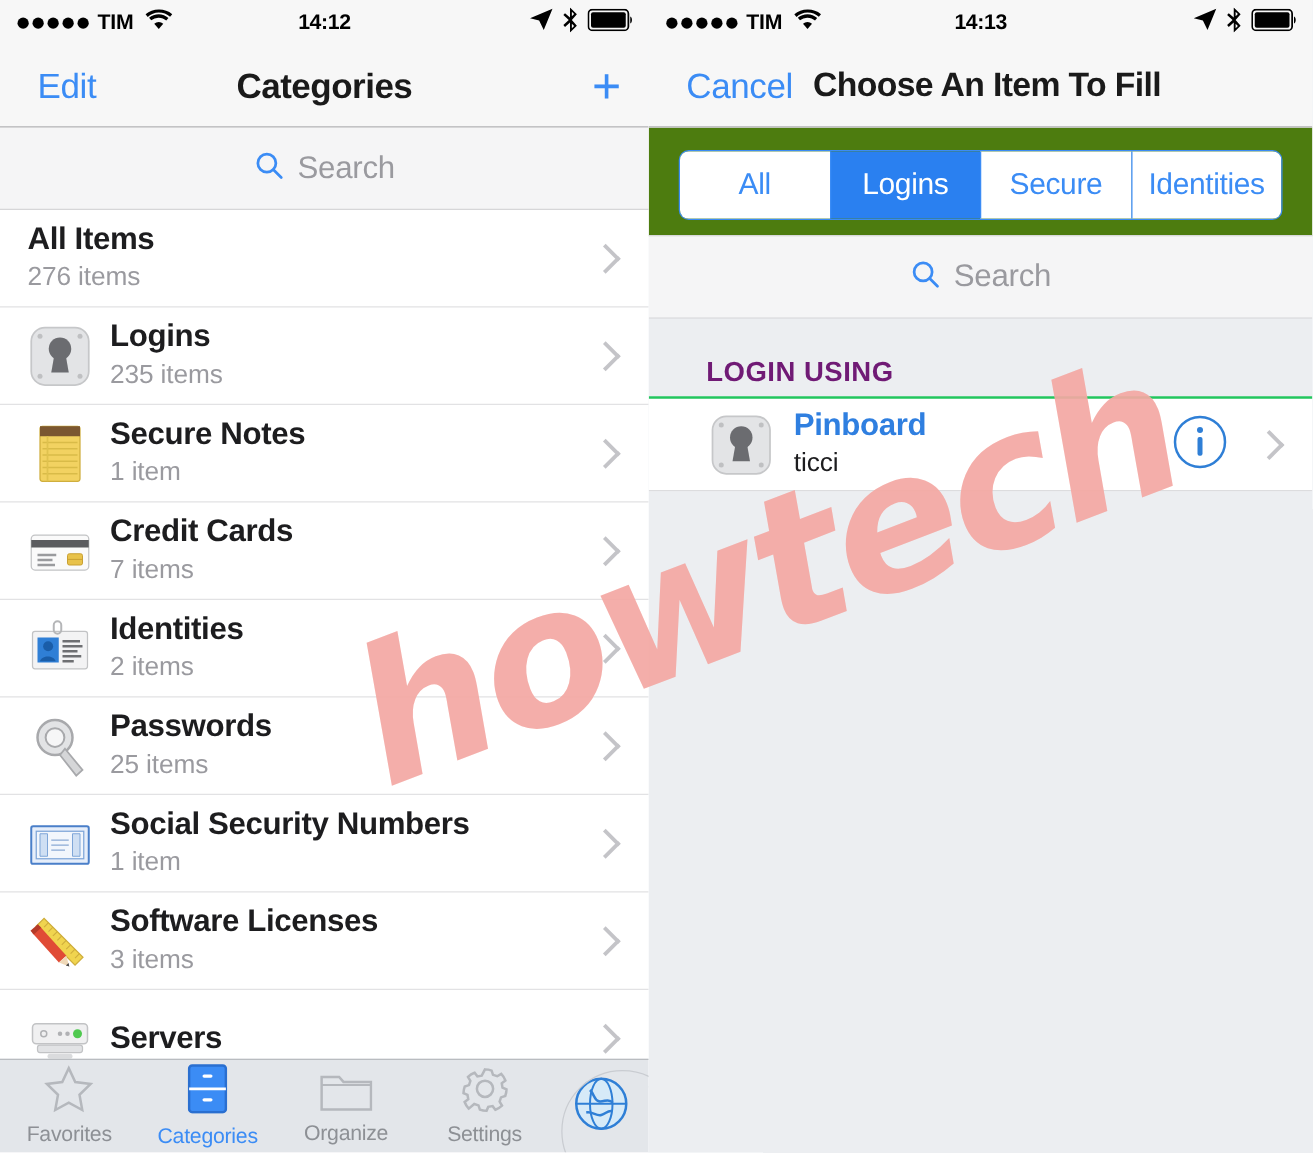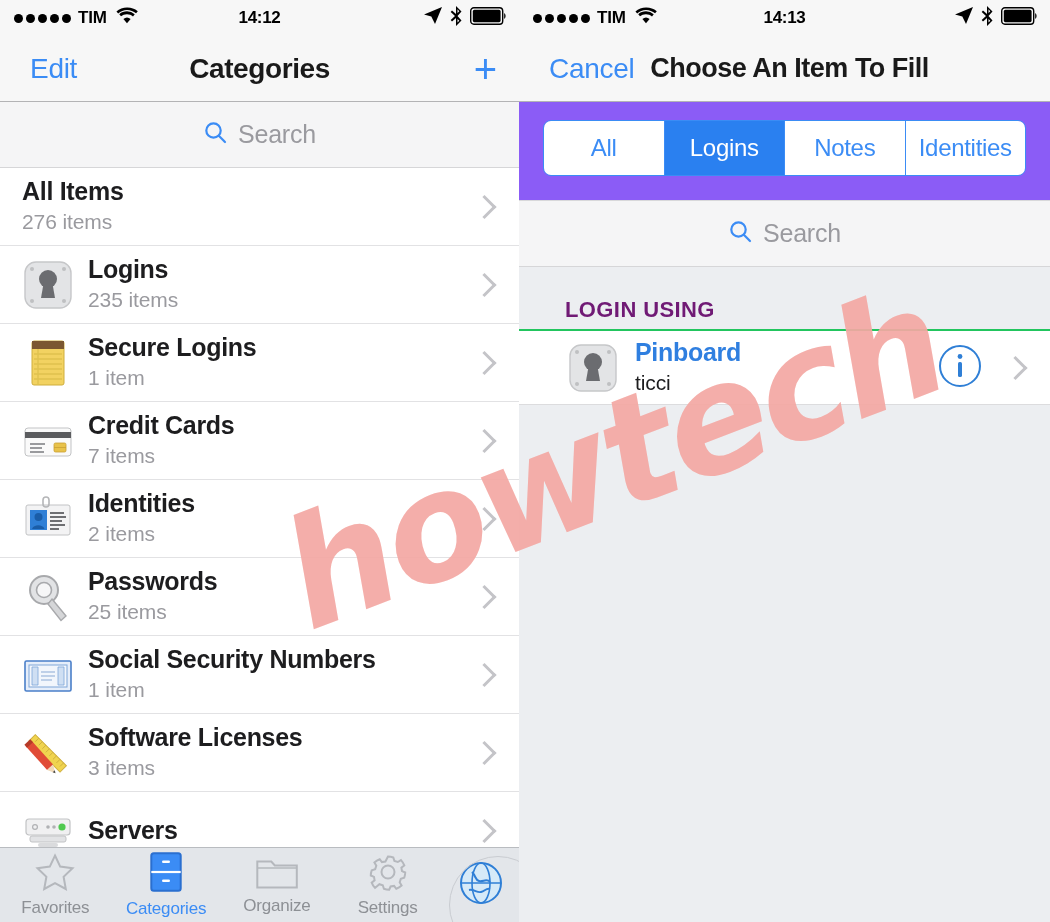--- a/index.html
+++ b/index.html
@@ -100,21 +100,21 @@
   .tab-globe{
     width:76px;display:flex;align-items:center;justify-content:center;height:100%;
     position:relative;
   }
   .globe-ring{
     position:absolute;width:96px;height:96px;border-radius:50%;
     border:1px solid #c9ccd1;left:6px;top:8px;
   }
 
   
-  .seg-wrap{padding:18px 24px 24px 24px;background:#8b5cf6;border-bottom:1px solid #d8d8da;}
+  .seg-wrap{padding:18px 24px 12px 24px;background:#4d7c0f;border-bottom:1px solid #d8d8da;}
   .seg{
     display:flex;border:1px solid #3b8cf5;border-radius:8px;overflow:hidden;
     height:54px;
   }
   .seg-item{
     flex:1;display:flex;align-items:center;justify-content:center;
     font-size:24px;color:#3b8cf5;letter-spacing:-0.3px;
     border-left:1px solid #3b8cf5;background:#fff;
   }
   .seg-item:first-child{border-left:none;}
@@ -257,21 +257,21 @@
                 <line x1="12" y1="22" x2="40" y2="22"></line>
               <line x1="12" y1="27" x2="40" y2="27"></line>
                 <line x1="12" y1="32" x2="40" y2="32"></line>
               <line x1="12" y1="37" x2="40" y2="37"></line>
                 <line x1="12" y1="42" x2="40" y2="42"></line>
             </g>
             <line x1="16" y1="12" x2="16" y2="48" stroke="#e0c24f" stroke-width="1.4"></line>
           </svg>
         </div>
         <div class="row-text">
-          <div class="row-title">Secure Logins</div>
+          <div class="row-title">Secure Notes</div>
           <div class="row-sub">1 item</div>
         </div>
         <span class="chev"></span>
       </div>
 
       <div class="row">
         <div class="row-icon">
           <svg width="52" height="52" viewBox="0 0 52 52">
             <rect x="3" y="13" width="46" height="28" rx="3" fill="#fafafa" stroke="#c2c3c5" stroke-width="1"></rect>
             <rect x="3" y="17" width="46" height="6" fill="#5b5c5f"></rect>
@@ -497,21 +497,21 @@
 
     <div class="navbar">
       <div class="nav-left">Cancel</div>
       <div class="nav-title-inline">Choose An Item To Fill</div>
     </div>
 
     <div class="seg-wrap">
       <div class="seg">
         <div class="seg-item">All</div>
         <div class="seg-item sel">Logins</div>
-        <div class="seg-item">Notes</div>
+        <div class="seg-item">Secure</div>
         <div class="seg-item">Identities</div>
       </div>
     </div>
 
     <div class="searchbar">
       <span>
         <svg width="25" height="25" viewBox="0 0 25 25">
             <circle cx="10.5" cy="10.5" r="7.2" fill="none" stroke="#3b8cf5" stroke-width="2.2"></circle>
             <line x1="15.8" y1="15.8" x2="22" y2="22" stroke="#3b8cf5" stroke-width="2.2" stroke-linecap="round"></line>
           </svg>

